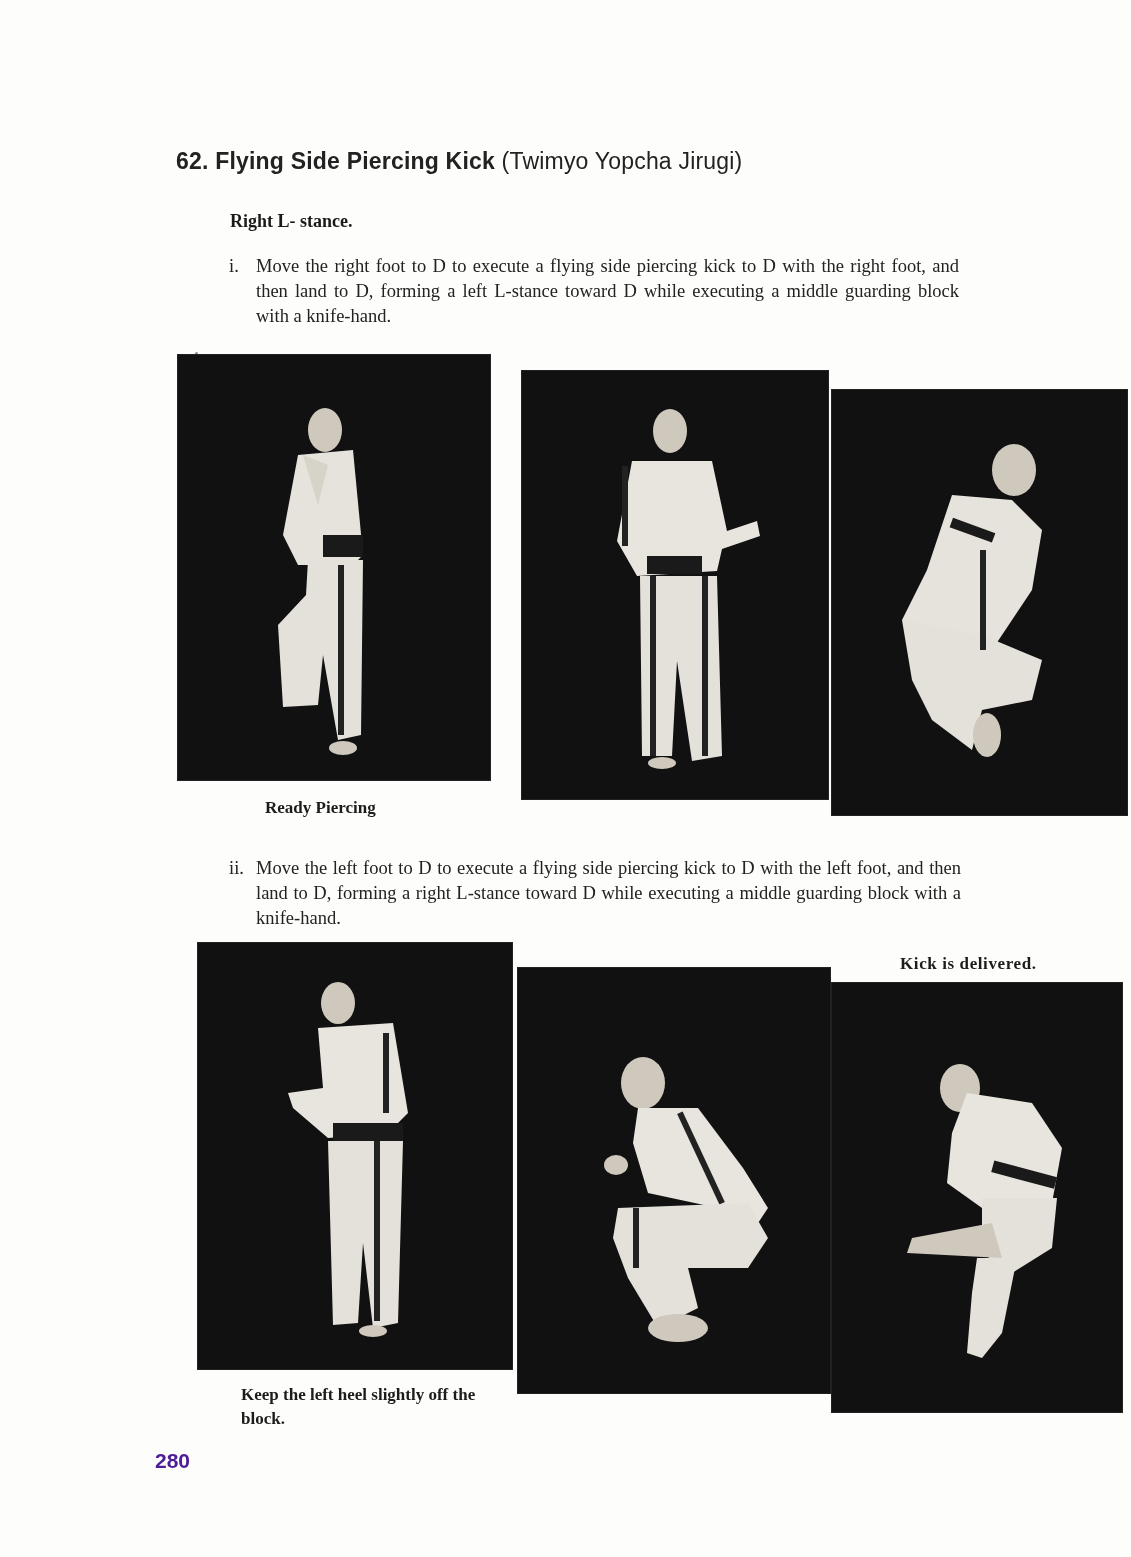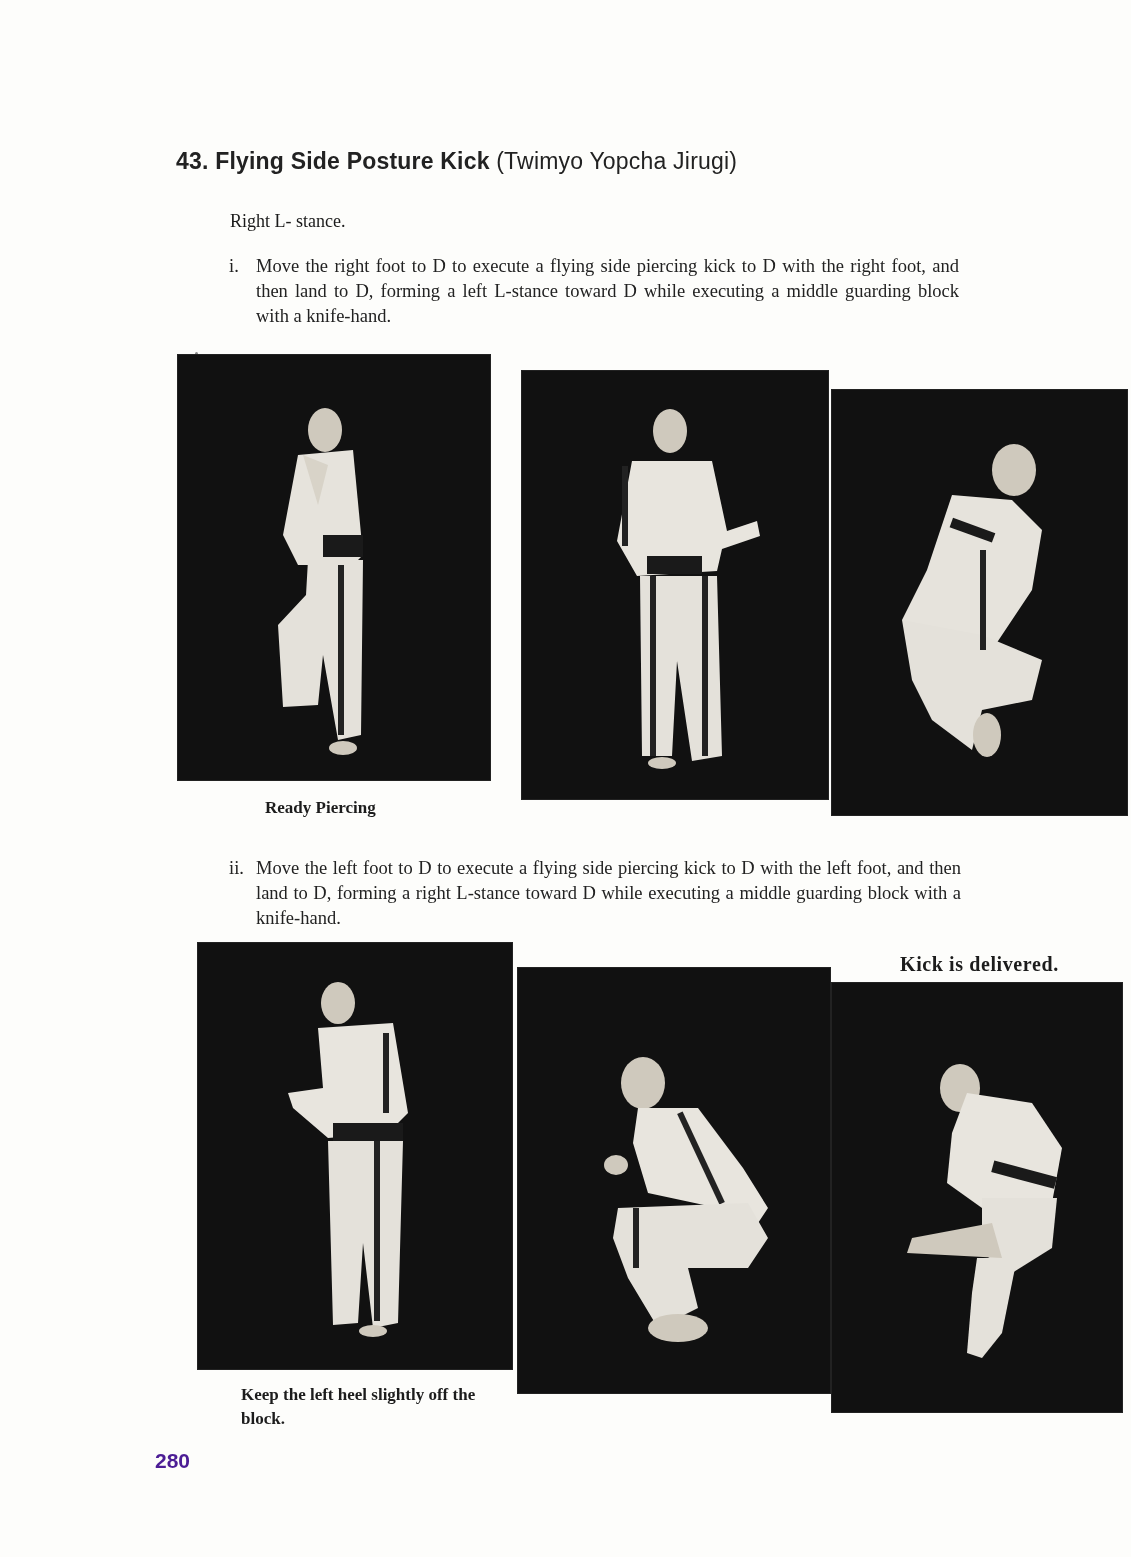--- a/index.html
+++ b/index.html
@@ -7,44 +7,44 @@
     width:1131px; height:1557px; position:relative; overflow:hidden;
     background:#fdfdfb;
     font-family:"Liberation Serif", serif; color:#1a1a1a;
   }
   .abs { position:absolute; }
   .heading {
     left:176px; top:148px; font-family:"Liberation Sans", sans-serif;
     font-size:23px; font-weight:bold; color:#222; letter-spacing:0.2px; white-space:nowrap;
   }
   .heading .sub { font-weight:normal; }
-  .stance { left:230px; top:211px; font-size:18px; font-weight:normal; }
+  .stance { left:230px; top:211px; font-size:18px; font-weight:bold; }
   .step { font-size:18.5px; line-height:25px; color:#222; }
   .step .num { position:absolute; left:0; top:0; }
   .step .body { margin-left:27px; text-align:justify; }
   #step1 { left:229px; top:254px; width:730px; }
   #step2 { left:229px; top:856px; width:732px; }
   .caption { font-size:17px; font-weight:bold; line-height:24px; color:#1c1c1c; }
   #cap-ready { left:265px; top:796px; }
-  #cap-kick { left:900px; top:952px; font-size:20px; letter-spacing:0.6px; }
+  #cap-kick { left:900px; top:952px; font-size:17px; letter-spacing:0.6px; }
   #cap-heel { left:241px; top:1383px; }
   .pagenum { left:155px; top:1449px; font-family:"Liberation Sans", sans-serif; font-weight:bold; font-size:21px; color:#4c1d95; }
   .photo {
     background:#111; box-shadow:0 0 0 1px #222;
     overflow:hidden;
   }
   .photo svg { width:100%; height:100%; display:block; }
   .smudge { left:195px; top:352px; width:3px; height:3px; background:#888; border-radius:50%; }
 </style>
 </head>
 <body>
 
 <div class="abs heading">
-  <span>43.</span>
-  <span>Flying Side Posture Kick</span>
+  <span>62.</span>
+  <span>Flying Side Piercing Kick</span>
   <span class="sub">(Twimyo Yopcha Jirugi)</span>
 </div>
 
 <div class="abs stance">Right L- stance.</div>
 
 <div class="abs step" id="step1">
   <span class="num">i.</span>
   <div class="body">Move the right foot to D to execute a flying side piercing kick to D with the right foot, and then land to D, forming a left L-stance toward D while executing a middle guarding block with a knife-hand.</div>
 </div>
 

